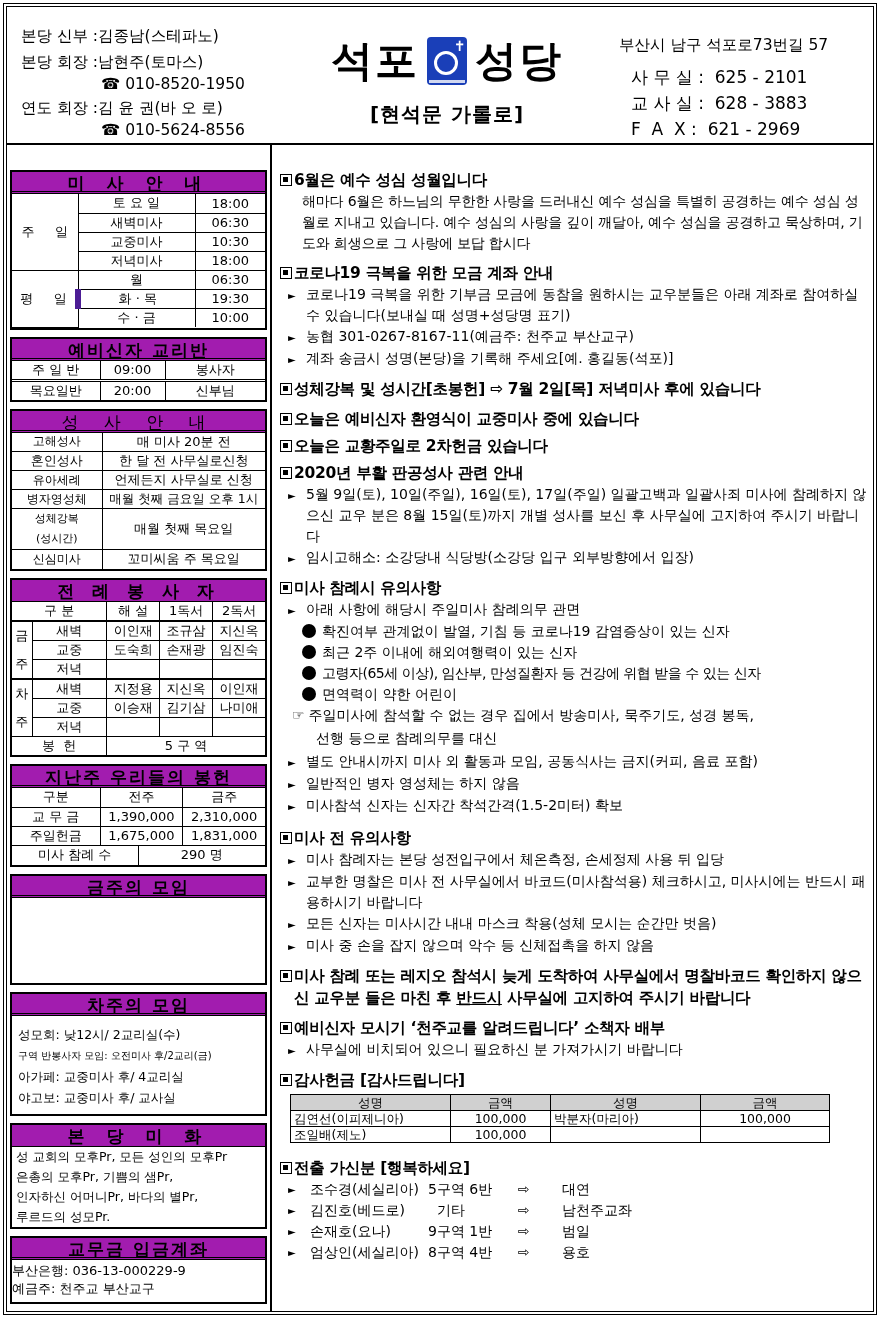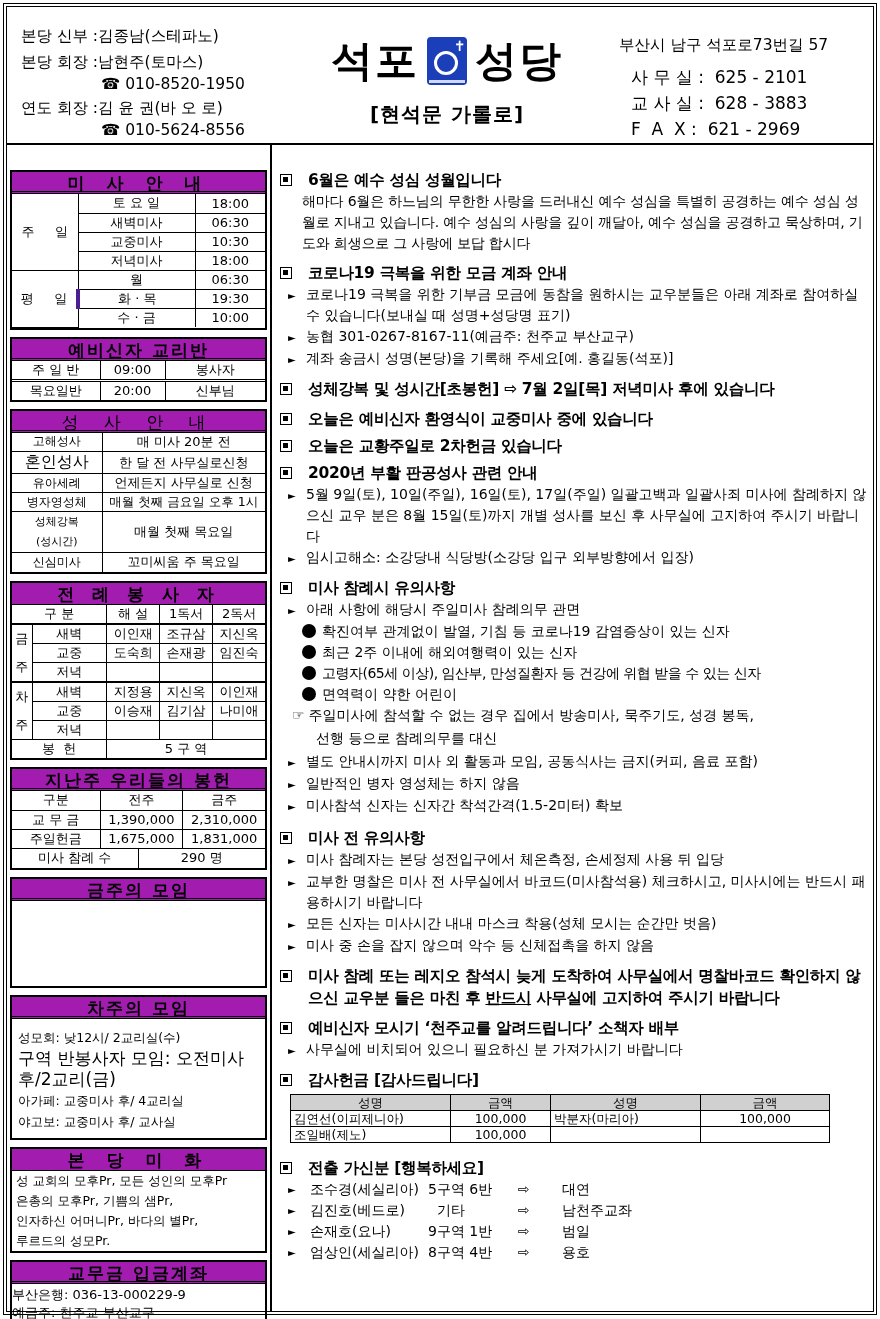--- a/index.html
+++ b/index.html
@@ -32,21 +32,21 @@
 table.t td:last-child{border-right:none}
 table.t tr:last-child td{border-bottom:none}
 .al{text-align:right}
 .ar{text-align:center}
 .textbox{font-size:13px;line-height:21px;padding:2px 6px}
 .right{position:absolute;left:280px;top:155px;width:590px}
 .pill{margin-left:6px;width:543px;height:62px;background:#d0d0d0;border-radius:31px;text-align:center;padding-top:12px}
 .pill .l1{font-size:16px;font-weight:bold;letter-spacing:-.5px}
 .pill .l2{font-size:14px;font-weight:bold;margin-top:3px}
 .sec{margin-top:8px}
-.st{font-size:15.5px;font-weight:bold;line-height:22px;display:flex;gap:16px;align-items:flex-start;letter-spacing:-.3px}
+.st{font-size:15.5px;font-weight:bold;line-height:22px;display:flex;gap:2px;align-items:flex-start;letter-spacing:-.3px}
 .sq{display:inline-block;width:12px;height:12px;border:1.5px solid #000;position:relative;margin-top:5px;flex:none}
 .sq::after{content:"";position:absolute;left:2px;top:2px;width:5px;height:5px;background:#000}
 .body{font-size:14px;line-height:21px;padding-left:22px;letter-spacing:-.2px}
 .bl{display:flex;gap:4px;font-size:14px;line-height:21px;padding-left:8px}
 .bl .ar2{flex:none;font-size:10px;width:14px;padding-top:1px}
 .dot{display:flex;gap:6px;font-size:14px;line-height:21px;padding-left:22px}
 .dot .d{flex:none;width:14px;height:14px;border-radius:50%;background:#000;margin-top:3px}
 .hand{display:flex;gap:4px;font-size:14px;line-height:21px;padding-left:12px}
 table.g{width:540px;margin-left:10px;border-collapse:collapse;font-size:12.5px;margin-top:3px}
 table.g td{border:1px solid #000;height:16px;padding:0 3px;line-height:15px}
@@ -111,21 +111,21 @@
       <tr>
             <td>저녁미사</td>
             <td>18:00</td>
           </tr>
       <tr>
             <td rowspan="3" style="white-space:pre;border-left:none">평     일</td>
             <td>월</td>
             <td>06:30</td>
           </tr>
       <tr>
-            <td style="border-left:4px solid #4c1d95">화 · 목</td>
+            <td style="border-left:6px solid #4c1d95">화 · 목</td>
             <td>19:30</td>
           </tr>
       <tr>
             <td style="border-left:1px solid #000">수 · 금</td>
             <td>10:00</td>
           </tr>
     </tbody>
       </table>
   </div>
 
@@ -149,21 +149,21 @@
 
   <div class="box">
     <div class="bh light">성 사 안 내</div>
     <table class="t">
       <tbody>
           <tr>
             <td style="width:90px;font-size:12px">고해성사</td>
             <td class="al">매 미사 20분 전</td>
           </tr>
       <tr>
-            <td style="font-size:16px">혼인성사</td>
+            <td style="font-size:13px">혼인성사</td>
             <td class="al">한 달 전 사무실로신청</td>
           </tr>
       <tr>
             <td style="font-size:12px">유아세례</td>
             <td class="al"> 언제든지 사무실로 신청</td>
           </tr>
       <tr>
             <td style="font-size:12px">병자영성체</td>
             <td class="al" style="font-size:12.5px">매월  첫째 금요일 오후 1시</td>
           </tr>
@@ -269,21 +269,21 @@
 
   <div class="box">
     <div class="bh">금주의 모임</div>
     <div style="height:85px"></div>
   </div>
 
   <div class="box">
     <div class="bh">차주의 모임</div>
     <div class="textbox" style="padding-top:8px;padding-bottom:6px;font-size:12.5px">
       <div>성모회: 낮12시/ 2교리실(수)</div>
-      <div style="font-size:17px">구역 반봉사자 모임: 오전미사 후/2교리(금)</div>
+      <div style="font-size:10px">구역 반봉사자 모임: 오전미사 후/2교리(금)</div>
       <div>아가페: 교중미사 후/ 4교리실</div>
       <div>야고보: 교중미사 후/ 교사실</div>
     </div>
   </div>
 
   <div class="box">
     <div class="bh" style="letter-spacing:8px;border-bottom:1px solid #000">본 당 미 화</div>
     <div class="textbox" style="padding:0 4px;font-size:12.5px;line-height:20px">
       <div>성 교회의 모후Pr, 모든 성인의 모후Pr</div>
       <div>은총의 모후Pr, 기쁨의 샘Pr,</div>

